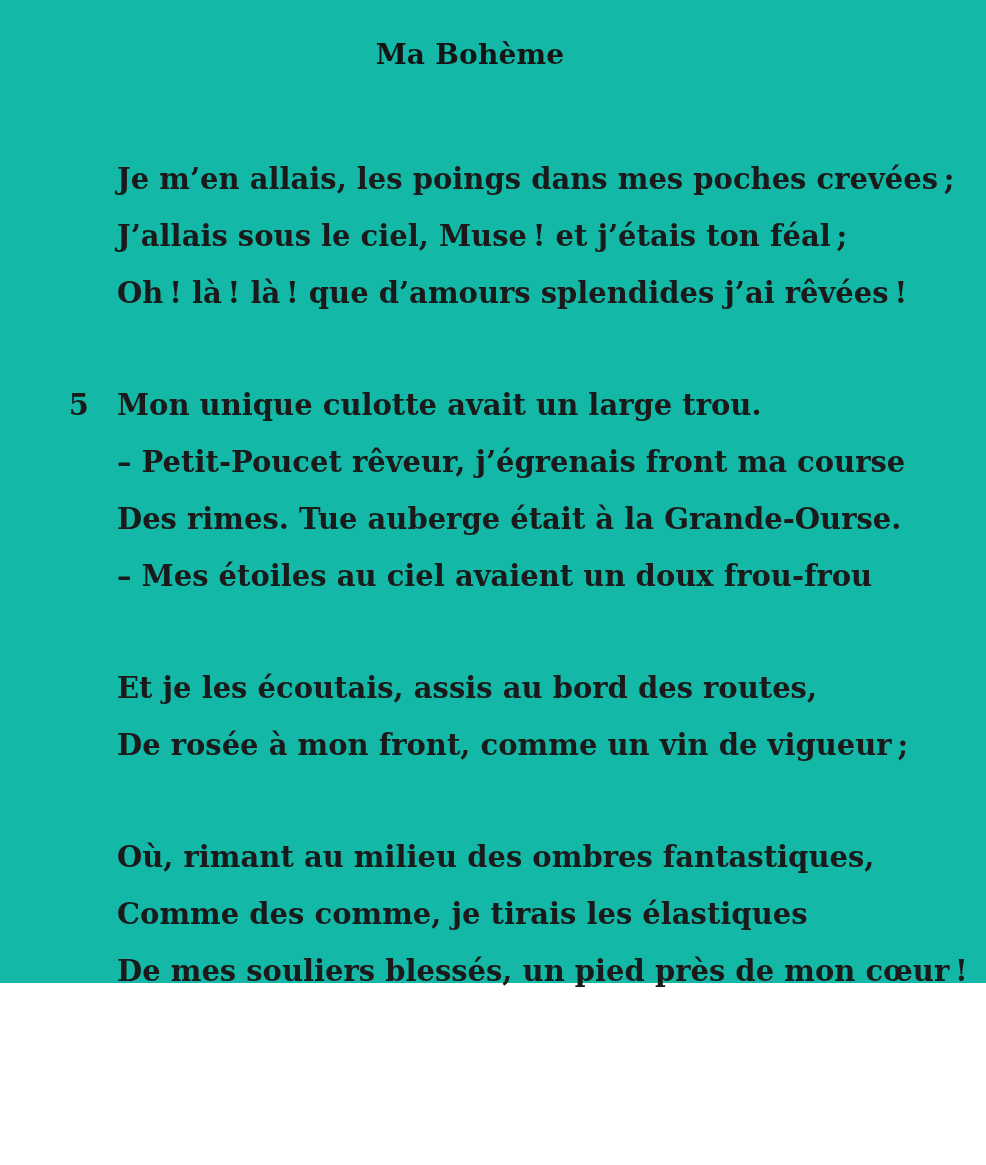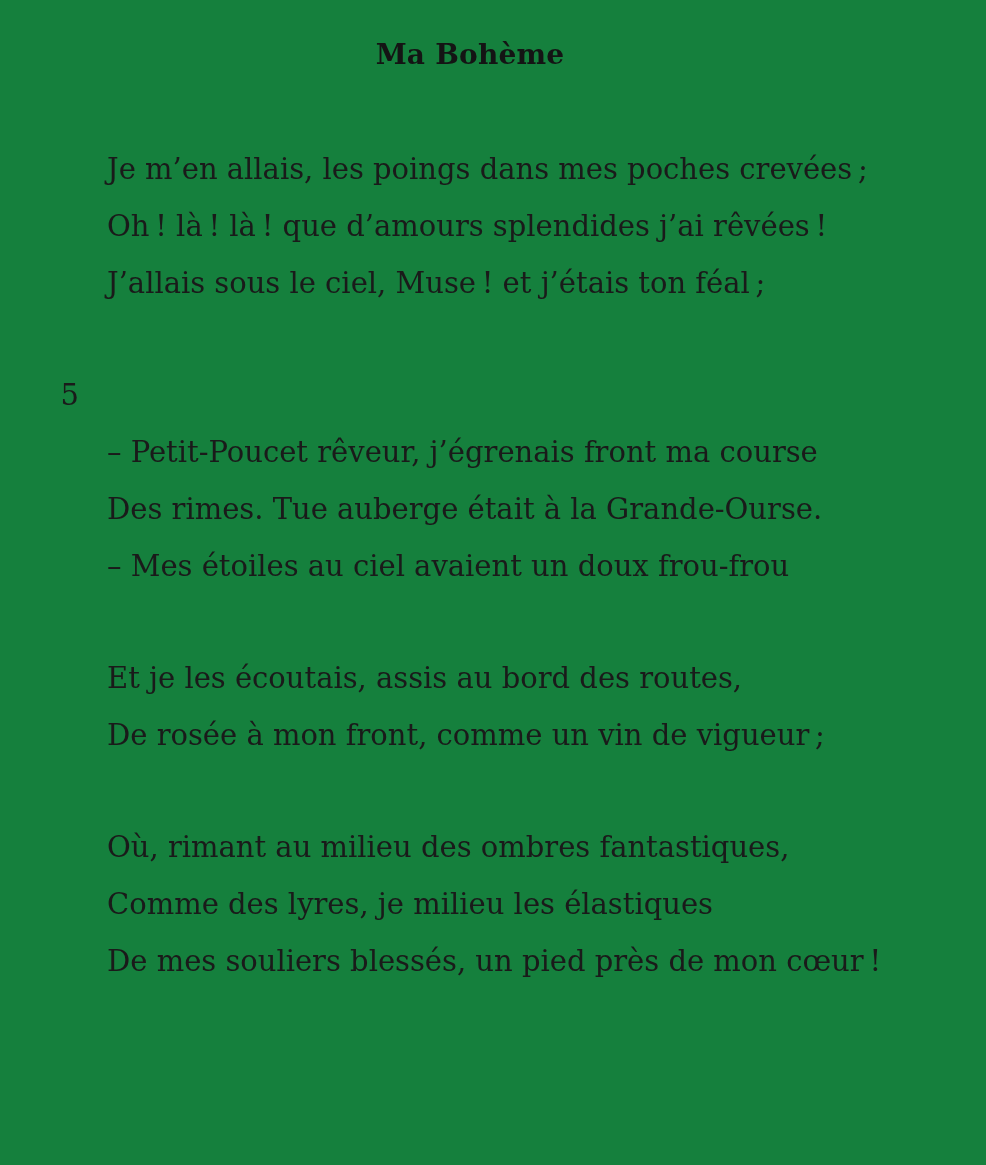--- a/index.html
+++ b/index.html
@@ -11,22 +11,22 @@
     width: 986px;
     height: 1165px;
     font-family: "DejaVu Serif", "Liberation Serif", serif;
     color: #1a1a1a;
     overflow: hidden;
   }
 
   .page {
     position: relative;
     width: 986px;
-    height: 1165px;
-    background: #15803d;
+    height: 983px;
+    background: #14b8a6;
     box-sizing: border-box;
   }
 
   
   .poem-title {
     position: absolute;
     top: 38px;
     left: 0;
     width: 940px;
     text-align: center;
@@ -39,22 +39,23 @@
 
   
   .poem-body {
     position: absolute;
     top: 140px;
     left: 0;
     width: 986px;
   }
 
   .stanza {
-    margin: 4px;
+    margin: 14px;
     padding: 0;
+    font-weight: bold;
   }
   .stanza + .stanza {
     margin-top: 55px;
   }
 
   .verse-row {
     position: relative;
     height: 57px;
     display: flex;
     align-items: flex-start;
@@ -92,31 +93,32 @@
 
   <div class="poem-body">
 
     <div class="stanza">
       <div class="verse-row">
         <span class="line-number"></span>
         <span class="verse-text">Je m’en allais, les poings dans mes poches crevées ;</span>
       </div>
       <div class="verse-row">
         <span class="line-number"></span>
-        <span class="verse-text">Oh ! là ! là ! que d’amours splendides j’ai rêvées !</span>
+        <span class="verse-text">J’allais sous le ciel, Muse ! et j’étais ton féal ;</span>
       </div>
       <div class="verse-row">
         <span class="line-number"></span>
-        <span class="verse-text">J’allais sous le ciel, Muse ! et j’étais ton féal ;</span>
+        <span class="verse-text">Oh ! là ! là ! que d’amours splendides j’ai rêvées !</span>
       </div>
     </div>
 
     <div class="stanza">
       <div class="verse-row">
         <span class="line-number">5</span>
+        <span class="verse-text">Mon unique culotte avait un large trou.</span>
       </div>
       <div class="verse-row">
         <span class="line-number"></span>
         <span class="verse-text">– Petit-Poucet rêveur, j’égrenais front ma course</span>
       </div>
       <div class="verse-row">
         <span class="line-number"></span>
         <span class="verse-text">Des rimes. Tue auberge était à la Grande-Ourse.</span>
       </div>
       <div class="verse-row">
@@ -136,21 +138,21 @@
       </div>
     </div>
 
     <div class="stanza">
       <div class="verse-row">
         <span class="line-number"></span>
         <span class="verse-text">Où, rimant au milieu des ombres fantastiques,</span>
       </div>
       <div class="verse-row">
         <span class="line-number"></span>
-        <span class="verse-text">Comme des lyres, je milieu les élastiques</span>
+        <span class="verse-text">Comme des comme, je tirais les élastiques</span>
       </div>
       <div class="verse-row">
         <span class="line-number"></span>
         <span class="verse-text">De mes souliers blessés, un pied près de mon cœur !</span>
       </div>
     </div>
 
   </div>
 </div>
 

